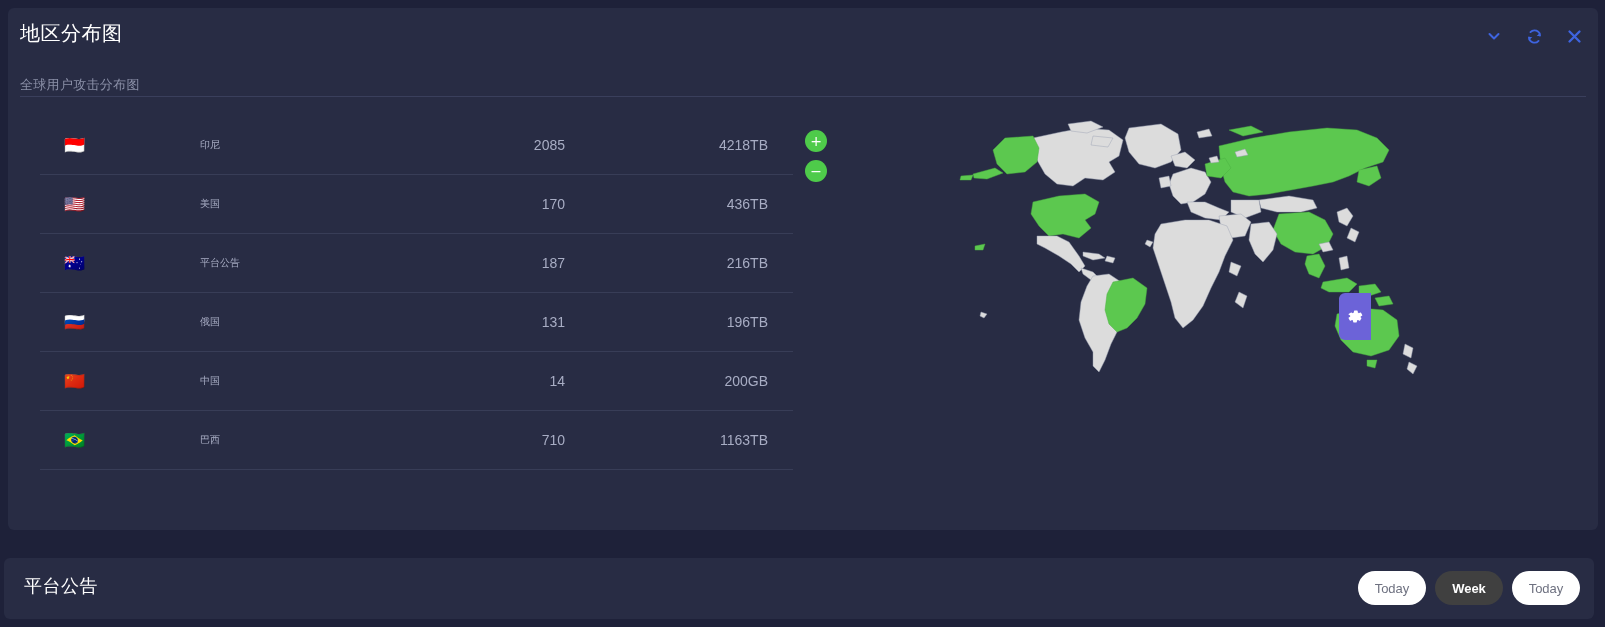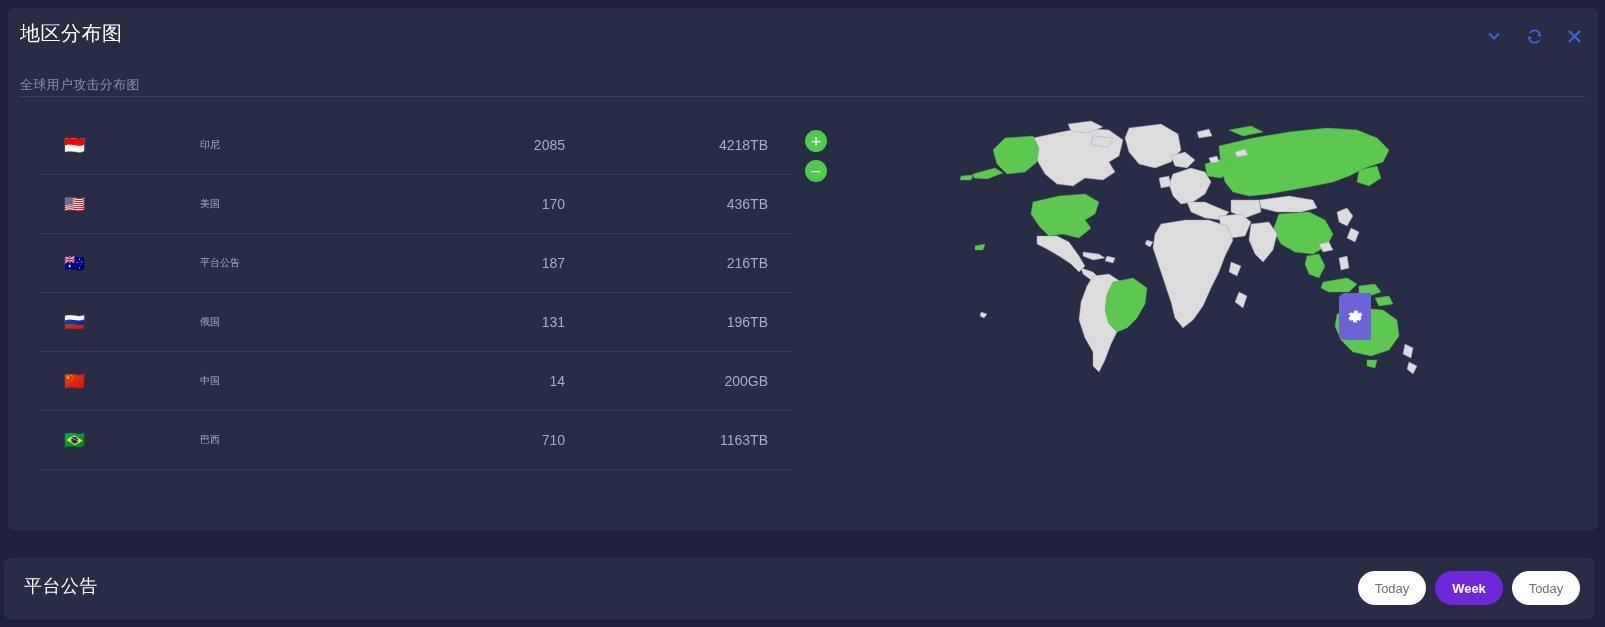--- a/index.html
+++ b/index.html
@@ -127,21 +127,21 @@
   }
   .range-btn {
     min-width:68px; height:34px;
     border-radius:17px;
     background:#ffffff; color:#6e7180;
     font-size:13px;
     display:flex; align-items:center; justify-content:center;
     cursor:pointer; padding:0 15px;
     white-space:nowrap;
   }
-  .range-btn.active { background:#6d28d9; color:#ffffff; font-weight:bold; }
+  .range-btn.active { background:#404040; color:#ffffff; font-weight:bold; }
 </style>
 </head>
 <body>
 
 <div class="page">
 
   <div class="card" id="card-region">
 
     <div class="card-header">
       <div class="card-title">地区分布图</div>

